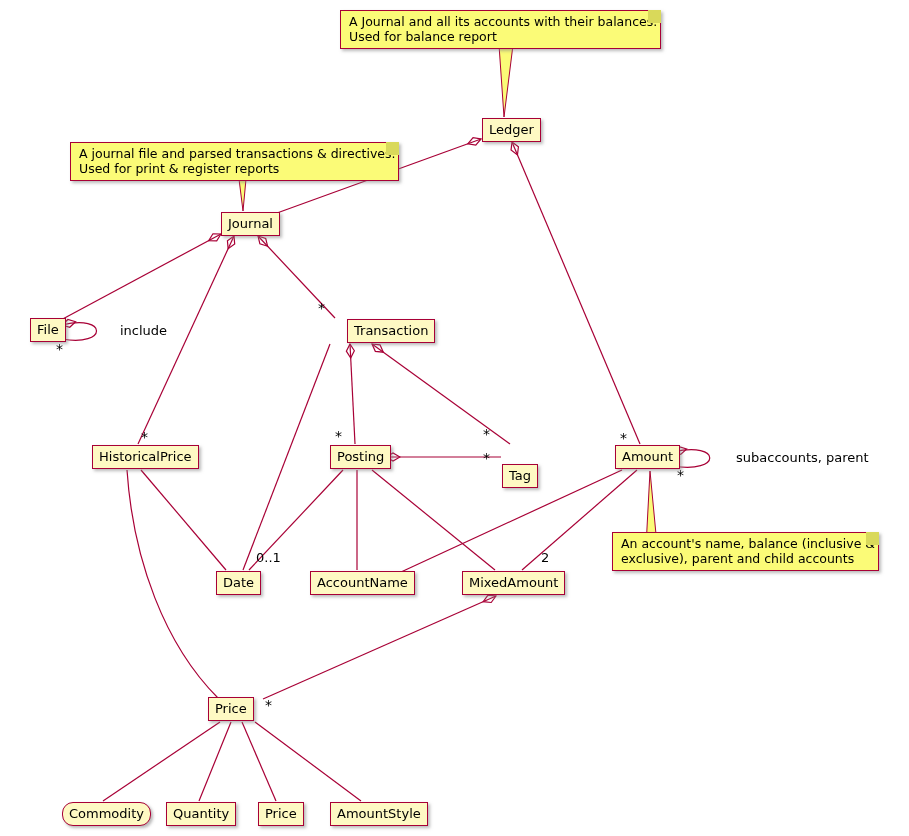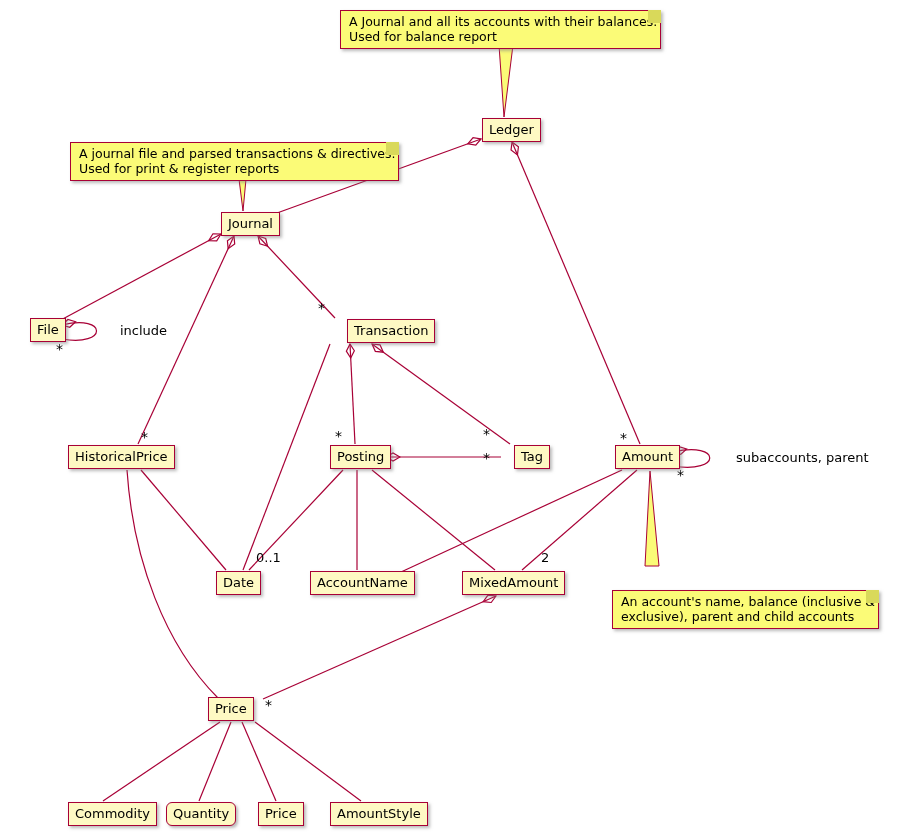--- a/index.html
+++ b/index.html
@@ -87,36 +87,36 @@
   <div class="note" style="left:340px;top:10px;">
     <span class="fold"></span>
     <div class="line">A Journal and all its accounts with their balances.</div>
     <div class="line">Used for balance report</div>
   </div>
   <div class="note" style="left:70px;top:110px;margin-top:32px;">
     <span class="fold"></span>
     <div class="line">A journal file and parsed transactions &amp; directives.</div>
     <div class="line">Used for print &amp; register reports</div>
   </div>
-  <div class="note" style="left:612px;top:590px;">
+  <div class="note" style="left:612px;top:532px;">
     <span class="fold"></span>
     <div class="line">An account's name, balance (inclusive &amp;</div>
     <div class="line">exclusive), parent and child accounts</div>
   </div>
 
   <div class="node" style="left:482px;top:118px;">Ledger</div>
   <div class="node" style="left:221px;top:212px;">Journal</div>
   <div class="node" style="left:30px;top:318px;">File</div>
   <div class="node" style="left:303px;top:319px;margin-left:44px;">Transaction</div>
-  <div class="node" style="left:68px;top:445px;">HistoricalPrice</div>
+  <div class="node" style="left:92px;top:445px;">HistoricalPrice</div>
   <div class="node" style="left:330px;top:445px;">Posting</div>
-  <div class="node" style="left:502px;top:445px;margin-left:12px;">Tag</div>
+  <div class="node" style="left:502px;top:464px;">Tag</div>
   <div class="node" style="left:615px;top:445px;">Amount</div>
   <div class="node" style="left:216px;top:571px;">Date</div>
   <div class="node" style="left:310px;top:571px;">AccountName</div>
   <div class="node" style="left:462px;top:571px;">MixedAmount</div>
   <div class="node" style="left:208px;top:697px;">Price</div>
-  <div class="node" style="left:68px;top:802px;">Commodity</div>
-  <div class="node" style="left:166px;top:802px;border-radius:6px;">Quantity</div>
+  <div class="node" style="left:62px;top:802px;border-radius:11px;">Commodity</div>
+  <div class="node" style="left:166px;top:802px;">Quantity</div>
   <div class="node" style="left:258px;top:802px;">Price</div>
   <div class="node" style="left:330px;top:802px;">AmountStyle</div>
 
 </div>
 
 </body></html>

